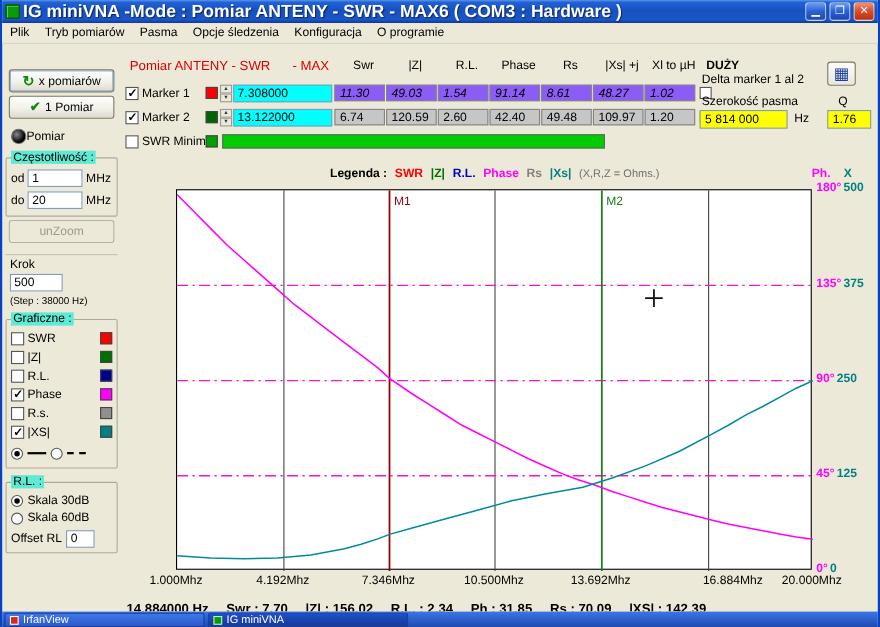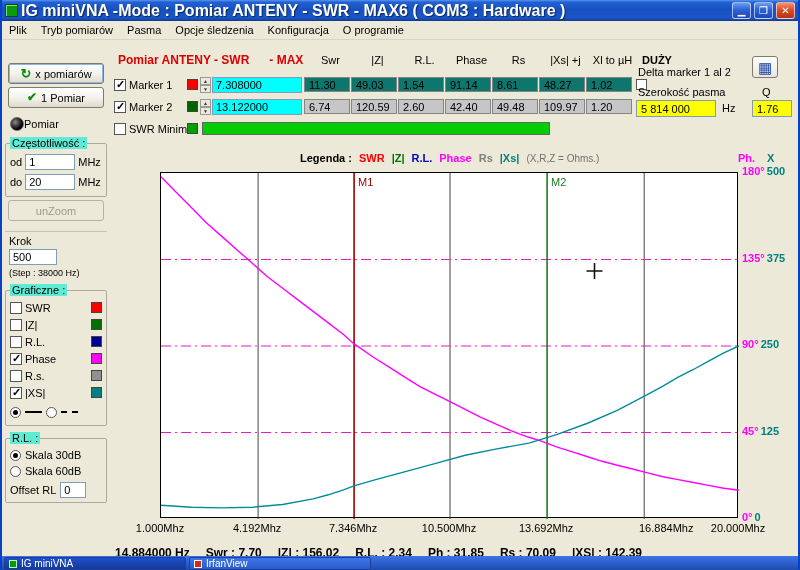--- a/index.html
+++ b/index.html
@@ -53,33 +53,33 @@
   .ldash { width:17px; border-top:2px dashed #000; }
   .rrow { display:flex; align-items:center; gap:4px; height:16px; }
   .offset-row { display:flex; align-items:center; gap:4px; margin-top:3px; }
   .offset-row .sinput { width:26px; }
 
   
   .content { flex:1; position:relative; overflow:hidden; }
 
   
   .measure-panel { position:relative; height:110px; }
-  .hdr-title { position:absolute; left:8px; top:13px; color:#DD0000; font-weight:bold; font-size:12px; white-space:pre; }
+  .hdr-title { position:absolute; left:8px; top:13px; color:#DD0000; font-weight:normal; font-size:12px; white-space:pre; }
   .hdr-cols { position:absolute; left:197px; top:14px; display:flex; }
   .hdr-cols span { width:47px; text-align:center; font-size:11px; white-space:nowrap; }
   .hdr-big { width:42px !important; font-weight:bold; }
   .mrow { position:absolute; left:4px; display:flex; align-items:center; height:17px; }
   .mrow .cb { margin-right:3px; }
   .mlabel { width:58px; white-space:nowrap; overflow:hidden; }
   .mrow .swatch { margin-right:2px; }
   .spin { width:11px; height:16px; display:flex; flex-direction:column; margin-right:1px; }
   .spin b { flex:1; background:#ECE9D8; border:1px solid #999; font-size:5px; line-height:6px; text-align:center; color:#333; }
   .freq { width:90px; height:16px; border:1px solid #7F9DB9; background:#00FFFF; padding:1px 0 0 3px; margin-right:2px; font-size:11px; }
   .vcell { width:46px; height:15px; border:1px solid #848484; margin-right:1px; padding:1px 0 0 4px; font-size:11px; white-space:nowrap; overflow:hidden; }
-  .vcell.cyan { background:#0f766e; }
+  .vcell.cyan { background:#8b5cf6;font-style:italic; }
   .vcell.gray { background:#C6C6C6; }
   .cb.small { width:11px; height:11px; flex:0 0 11px; margin-left:3px; }
   .swr-bar { width:348px; height:13px; border:1px solid #666; margin-left:2px; }
   .delta { position:absolute; left:520px; top:0; width:168px; height:110px; }
   .delta-title { position:absolute; left:8px; top:26px; white-space:nowrap; }
   .calc-btn { position:absolute; left:122px; top:16px; width:26px; height:22px; background:linear-gradient(180deg,#FDFDFD,#E8E6DC); border:1px solid #7C7C6A; border-radius:3px;
     display:flex; align-items:center; justify-content:center; }
   .calc-icon { font-size:15px; color:#1A3FA0; line-height:15px; }
   .bw-label { position:absolute; left:8px; top:46px; white-space:nowrap; }
   .q-label { position:absolute; left:132px; top:46px; }
@@ -361,22 +361,22 @@
         <span>|Z| : 156.02</span>
         <span>R.L. : 2.34</span>
         <span>Ph : 31.85</span>
         <span>Rs : 70.09</span>
         <span>|XS| : 142.39</span>
       </div>
     </div>
   </div>
 
   <div class="taskbar">
+    <div class="task">
+      <span class="ticon red"></span>
+      <span>IrfanView</span>
+    </div>
     <div class="task active">
       <span class="ticon green"></span>
       <span>IG miniVNA</span>
     </div>
-    <div class="task">
-      <span class="ticon red"></span>
-      <span>IrfanView</span>
-    </div>
   </div>
 </div>
 
 </body></html>

